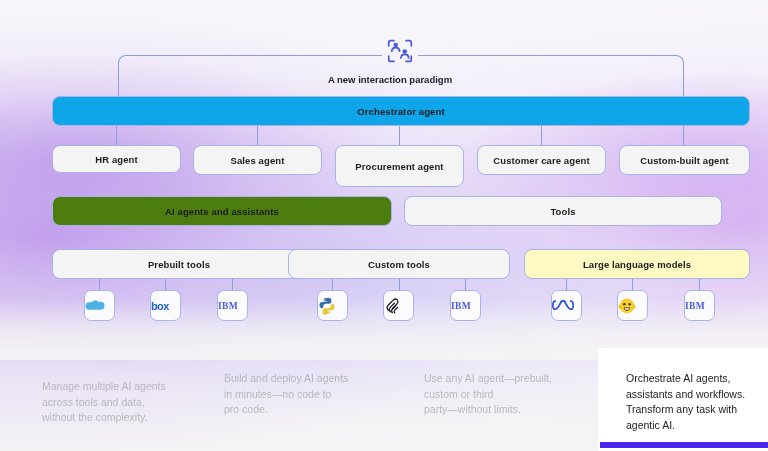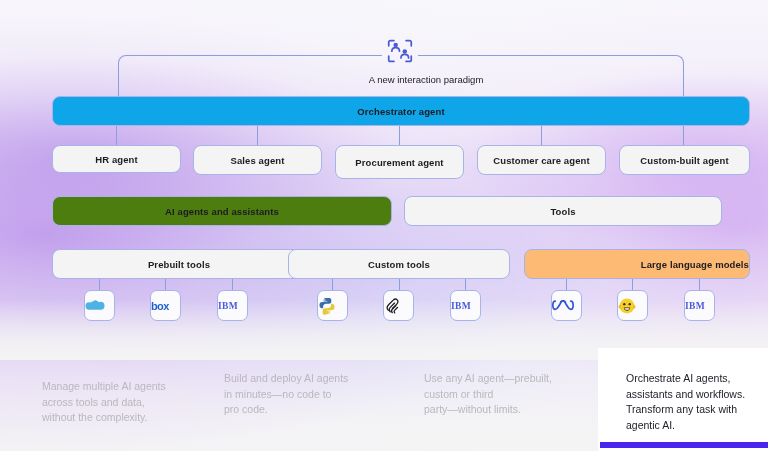--- a/index.html
+++ b/index.html
@@ -36,21 +36,21 @@
   }
   .conn{position:absolute;background:#8e9ddc;}
   .vline{width:1px;}
 
   
   #bracket{position:absolute;left:118px;top:55px;width:566px;height:60px;
      border:1px solid #8e9ddc;border-bottom:none;border-radius:8px 8px 0 0;box-sizing:border-box;}
   #top-icon{position:absolute;left:386px;top:38px;width:28px;height:26px;}
   #paradigm{position:absolute;left:118px;top:68px;width:544px;height:22px;
      display:flex;align-items:center;justify-content:center;
-     font-size:9.5px;font-weight:400;color:#21212b;padding-left:36px;}
+     font-size:9.5px;font-weight:700;color:#21212b;}
 
   
   .icon-tile{position:absolute;width:31px;height:31px;border:1px solid #a8b4e8;
      border-radius:7px;background:#fbfbfd;display:flex;align-items:center;justify-content:flex-start;
      box-sizing:border-box;}
 
   
   #captions{position:absolute;left:0;top:345px;width:768px;height:106px;}
   .cap{position:absolute;top:26px;font-size:10.5px;line-height:15.5px;color:#b8b8bd;width:176px;}
   #cap-card{position:absolute;left:598px;top:348px;width:170px;height:103px;background:#fff;}
@@ -100,21 +100,21 @@
     <div class="conn vline" style="left: 399px; top: 126px; height: 19px; background: rgb(142, 157, 220);"></div>
     <div class="conn vline" style="left: 541px; top: 126px; height: 19px; background: rgb(142, 157, 220);"></div>
     <div class="conn vline" style="left: 683px; top: 126px; height: 19px; background: rgb(142, 157, 220);"></div>
 
     <div class="node" style="left: 52px; top: 145px; width: 129px; height: 28px; border-color: rgb(168, 180, 232); background: rgb(244, 244, 244);">
       <span>HR agent</span>
       </div>
     <div class="node" style="left: 193px; top: 145px; width: 129px; height: 30px; border-color: rgb(168, 180, 232); background: rgb(244, 244, 244);">
       <span>Sales agent</span>
       </div>
-    <div class="node" style="left: 335px; top: 145px; width: 129px; height: 34px; border-color: rgb(168, 180, 232); background: rgb(244, 244, 244); justify-content: center;">
+    <div class="node" style="left: 335px; top: 145px; width: 129px; height: 42px; border-color: rgb(168, 180, 232); background: rgb(244, 244, 244); justify-content: center;">
       <span>Procurement agent</span>
       </div>
     <div class="node" style="left: 477px; top: 145px; width: 129px; height: 30px; border-color: rgb(168, 180, 232); background: rgb(244, 244, 244);">
       <span>Customer care agent</span>
       </div>
     <div class="node" style="left: 619px; top: 145px; width: 131px; height: 30px; border-color: rgb(168, 180, 232); background: rgb(244, 244, 244);">
       <span>Custom-built agent</span>
       </div>
 
     <div class="node" style="left: 52px; top: 196px; width: 340px; height: 30px; border-color: rgb(168, 180, 232); background: #4d7c0f;">
@@ -123,21 +123,21 @@
     <div class="node" style="left: 404px; top: 196px; width: 318px; height: 30px; border-color: rgb(168, 180, 232); background: rgb(244, 244, 244);">
       <span>Tools</span>
       </div>
 
     <div class="node" style="left: 52px; top: 249px; width: 254px; height: 30px; border-color: rgb(168, 180, 232); background: rgb(244, 244, 244);">
       <span>Prebuilt tools</span>
       </div>
     <div class="node" style="left: 288px; top: 249px; width: 222px; height: 30px; border-color: rgb(168, 180, 232); background: rgb(244, 244, 244);">
       <span>Custom tools</span>
       </div>
-    <div class="node" style="left: 524px; top: 249px; width: 226px; height: 30px; border-color: rgb(168, 180, 232); background: #fdba74; justify-content: flex-end;">
+    <div class="node" style="left: 524px; top: 249px; width: 226px; height: 30px; border-color: rgb(168, 180, 232); background: #fef9c3;">
       <span>Large language models</span>
       </div>
 
     <div class="conn vline" style="left: 99px; top: 279px; height: 11px; background: rgb(142, 157, 220);"></div>
     <div class="conn vline" style="left: 165px; top: 279px; height: 11px; background: rgb(142, 157, 220);"></div>
     <div class="conn vline" style="left: 232px; top: 279px; height: 11px; background: rgb(142, 157, 220);"></div>
 
     <div class="conn vline" style="left: 332px; top: 279px; height: 11px; background: rgb(142, 157, 220);"></div>
     <div class="conn vline" style="left: 399px; top: 279px; height: 11px; background: rgb(142, 157, 220);"></div>
     <div class="conn vline" style="left: 465px; top: 279px; height: 11px; background: rgb(142, 157, 220);"></div>

